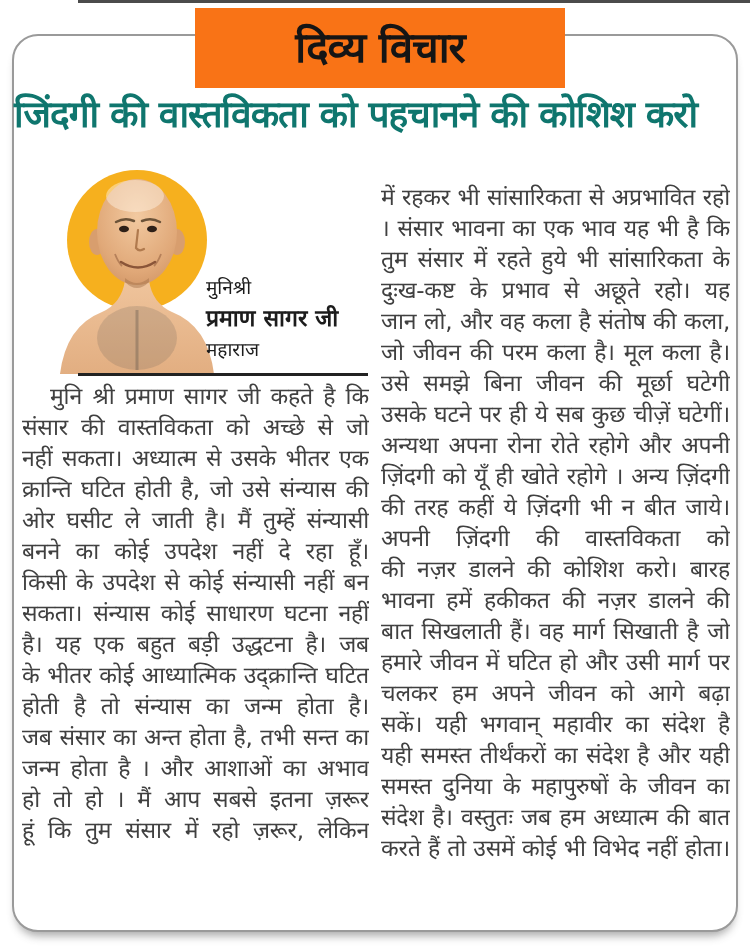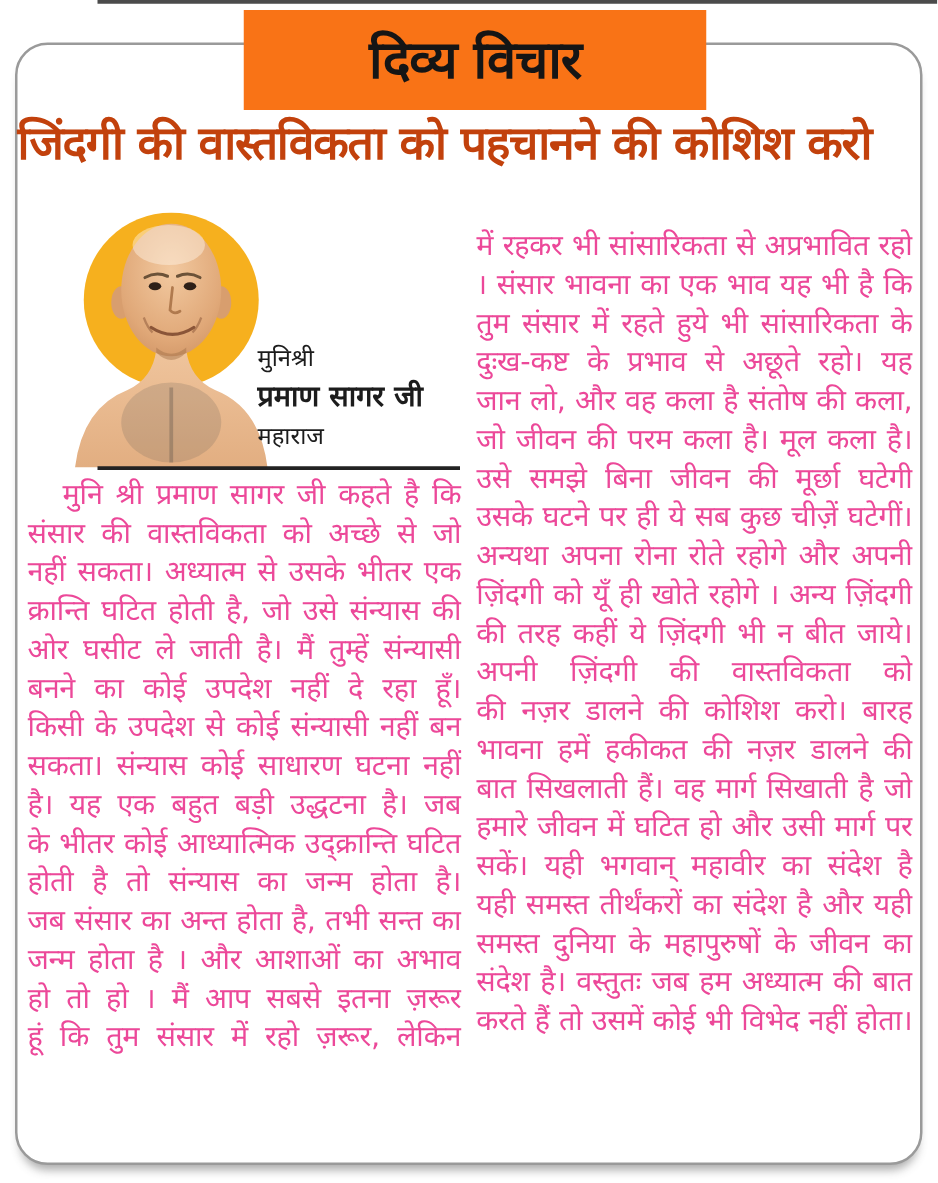--- a/index.html
+++ b/index.html
@@ -16,29 +16,29 @@
   .masthead{
     position:absolute;left:195px;top:8px;width:370px;height:80px;
     display:flex;align-items:center;justify-content:center;
     background:#f97316;
   }
   .masthead-title{
     font-size:42px;font-weight:bold;color:#151515;letter-spacing:-1px;line-height:1;
   }
   .headline{
     position:absolute;left:14px;top:92px;width:576px;text-align:center;
-    font-size:37px;font-weight:bold;color:#c2410c;letter-spacing:-1px;line-height:1.25;
+    font-size:37px;font-weight:bold;color:#0f766e;letter-spacing:-1px;line-height:1.25;
     white-space:nowrap;
   }
   .photo-wrap{position:absolute;left:52px;top:170px;width:185px;height:204px;}
   .caption{position:absolute;left:206px;top:272px;width:165px;color:#1c1c1c;}
   .caption .c1,.caption .c3{font-size:19px;line-height:31px;}
   .caption .c2{font-size:23px;line-height:31px;font-weight:bold;}
   .separator{position:absolute;left:78px;top:373px;width:290px;height:3px;background:#222;}
-  .col{position:absolute;color:#ec4899;font-size:23px;}
+  .col{position:absolute;color:#404040;font-size:23px;}
   .col-left{left:22px;top:381px;width:347px;}
   .col-right{left:381px;top:182px;width:349px;}
   .tline{
     height:31px;line-height:31px;overflow:hidden;
     text-align:justify;text-align-last:justify;
     letter-spacing:-0.2px;
   }
   .col-left .tline:first-child{padding-left:28px;}
 </style>
 </head>
@@ -136,20 +136,21 @@
       <div class="tline">उसे समझे बिना जीवन की मूर्छा घटेगी नहीं।</div>
       <div class="tline">उसके घटने पर ही ये सब कुछ चीज़ें घटेगीं।</div>
       <div class="tline">अन्यथा अपना रोना रोते रहोगे और अपनी</div>
       <div class="tline">ज़िंदगी को यूँ ही खोते रहोगे । अन्य ज़िंदगी</div>
       <div class="tline">की तरह कहीं ये ज़िंदगी भी न बीत जाये।</div>
       <div class="tline">अपनी ज़िंदगी की वास्तविकता को</div>
       <div class="tline">की नज़र डालने की कोशिश करो। बारह</div>
       <div class="tline">भावना हमें हकीकत की नज़र डालने की</div>
       <div class="tline">बात सिखलाती हैं। वह मार्ग सिखाती है जो</div>
       <div class="tline">हमारे जीवन में घटित हो और उसी मार्ग पर</div>
+      <div class="tline">चलकर हम अपने जीवन को आगे बढ़ा</div>
       <div class="tline">सकें। यही भगवान् महावीर का संदेश है और</div>
       <div class="tline">यही समस्त तीर्थंकरों का संदेश है और यही</div>
       <div class="tline">समस्त दुनिया के महापुरुषों के जीवन का</div>
       <div class="tline">संदेश है। वस्तुतः जब हम अध्यात्म की बात</div>
       <div class="tline">करते हैं तो उसमें कोई भी विभेद नहीं होता।</div>
     </div>
 
 </div>
 
 </body></html>

